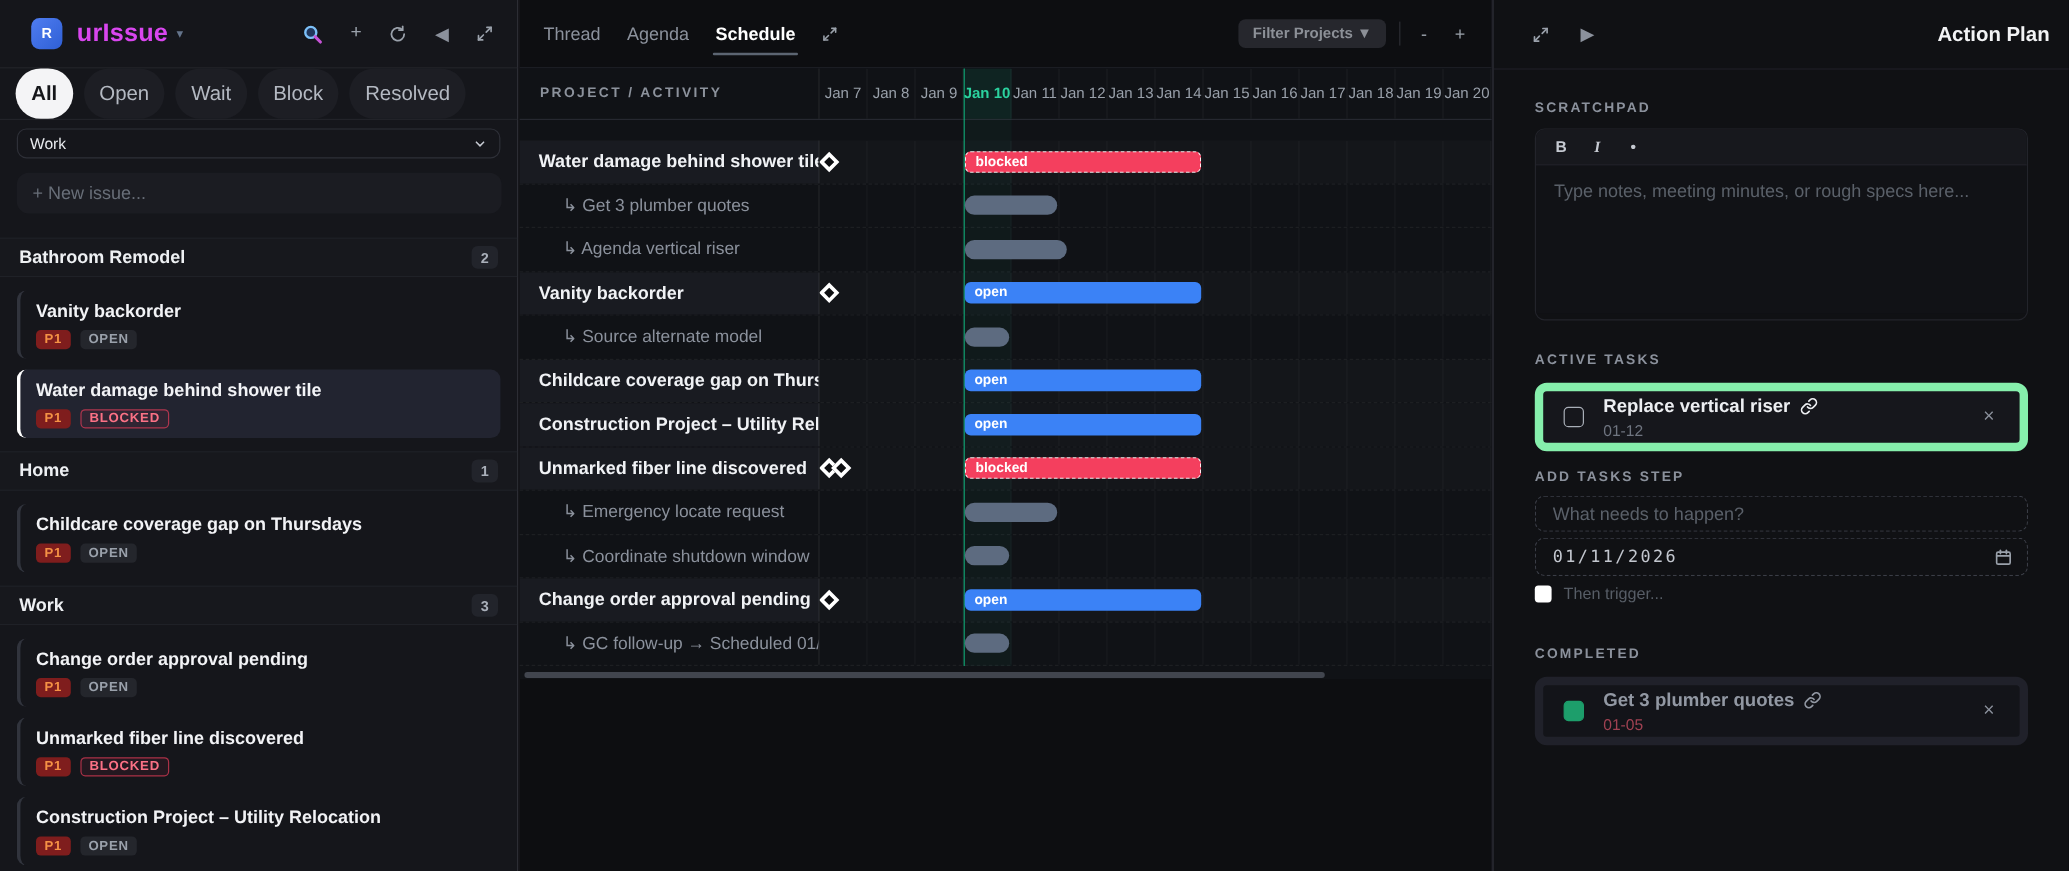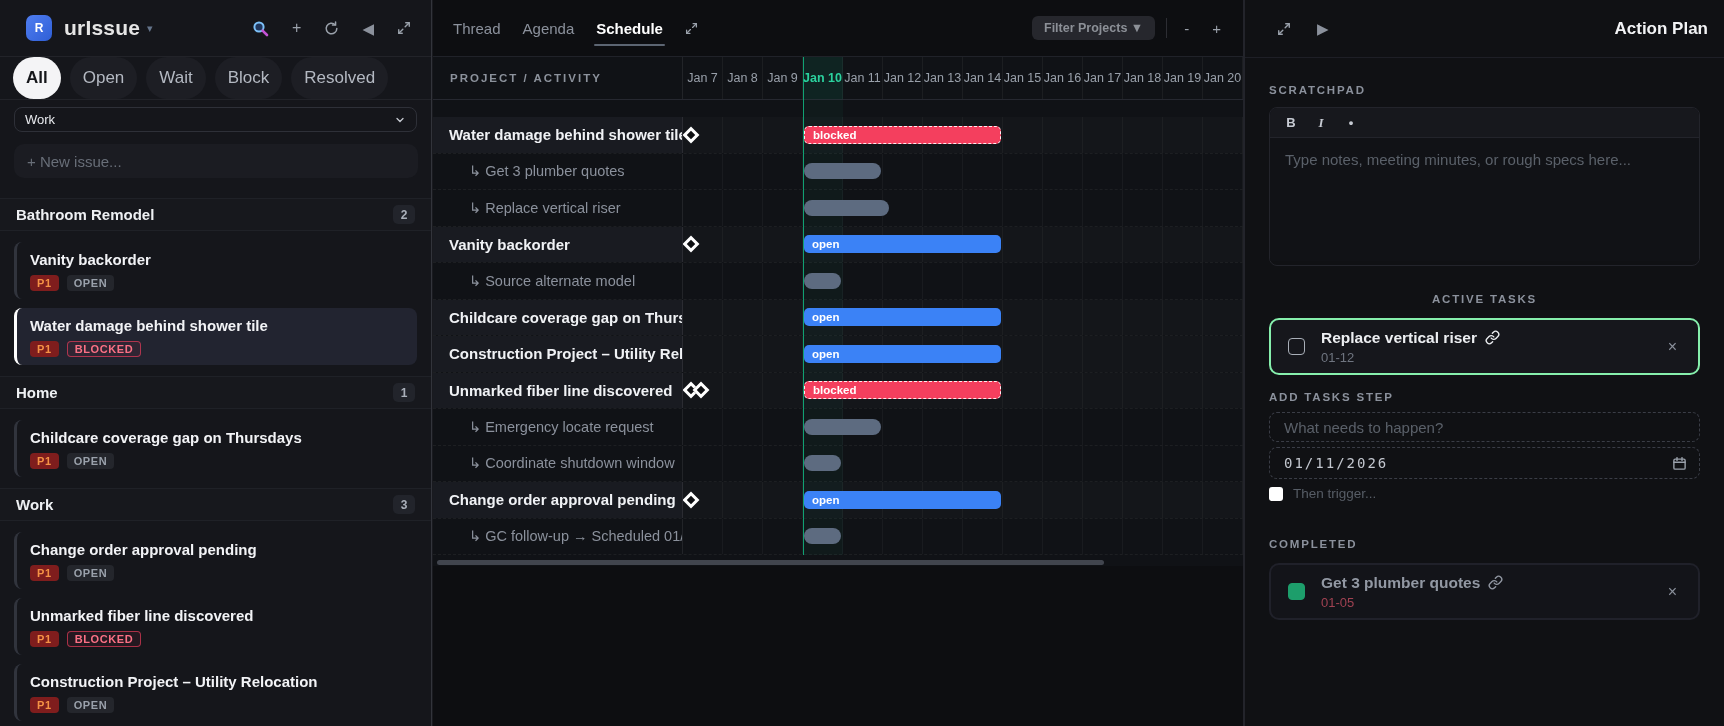--- a/index.html
+++ b/index.html
@@ -4,21 +4,21 @@
 <style>
   * { margin:0; padding:0; box-sizing:border-box; }
   html,body { width:1724px; height:726px; overflow:hidden; background:#0c0d10; font-family:"Liberation Sans",sans-serif; }
   body { display:flex; color:#e8eaee; }
   svg { display:block; }
 
   
   .sidebar { width:432px; height:726px; background:#15161b; border-right:1px solid #32343b; display:flex; flex-direction:column; }
   .sb-header { height:57px; display:flex; align-items:center; padding:0 18px 0 26px; border-bottom:1px solid #222329; }
   .logo-sq { width:26px; height:26px; border-radius:7px; background:linear-gradient(135deg,#4f7df0,#2f5fd6); display:flex; align-items:center; justify-content:center; font-size:12px; font-weight:bold; color:#fff; }
-  .app-name { margin-left:12px; font-size:21px; font-weight:bold; color:#e5e5e5; letter-spacing:.2px; }
+  .app-name { margin-left:12px; font-size:21px; font-weight:bold; color:#d946ef; letter-spacing:.2px; }
   .app-caret { margin-left:7px; font-size:11px; color:#64748b; }
   .sb-actions { margin-left:auto; display:flex; align-items:center; gap:19px; }
   .ic-btn { background:none; border:none; cursor:pointer; color:#9aa1ab; font-size:16px; line-height:1; padding:2px; }
   .tri { color:#8b919c; font-size:15px; }
   .pill-row { height:43px; display:flex; align-items:center; gap:9px; padding:0 13px; border-bottom:1px solid #222329; }
   .pill { height:42px; padding:0 13px; border:none; border-radius:999px; background:#1d1e24; color:#b4b9c2; font-size:17px; font-family:inherit; cursor:pointer; }
   .pill.active { background:#f4f4f6; color:#15161a; font-weight:bold; }
   .sb-body { flex:1; overflow:hidden; }
   .proj-select { margin:7px 14px 0; height:25px; border:1px solid #2e3038; border-radius:8px; display:flex; align-items:center; padding:0 10px; font-size:13px; color:#e8eaee; cursor:pointer; }
   .proj-select svg { margin-left:auto; }
@@ -73,31 +73,31 @@
   .bar.blocked { height:18px; background:#f43f5e; border:1.5px dashed rgba(255,255,255,.9); }
   .bar.sub { height:16px; background:#5d6b80; border-radius:8px; padding:0; }
   .hscroll { position:relative; height:6px; margin-top:5px; }
   .hscroll-thumb { position:absolute; left:4px; top:0; width:667px; height:5px; background:#41454e; border-radius:3px; cursor:pointer; }
 
   
   .rightp { width:496px; height:726px; background:#101114; border-left:2px solid #23242b; display:flex; flex-direction:column; }
   .rp-header { height:58px; flex:none; display:flex; align-items:center; padding:0 16px 0 30px; border-bottom:1px solid #1e1f26; }
   .rp-header .ic-btn { margin-right:22px; }
   .rp-title { margin-left:auto; font-size:17px; font-weight:600; color:#f2f3f5; }
-  .rp-body { padding:0 24px; }
+  .rp-body { padding:0 34px; }
   .sec-label { font-size:11.5px; font-weight:bold; letter-spacing:1.8px; color:#8b919c; }
   .scratch-label { margin-top:26px; }
   .scratchpad { margin-top:11px; border:1px solid #23242b; border-radius:8px; overflow:hidden; }
   .sp-toolbar { height:30px; background:#17181d; border-bottom:1px solid #23242b; display:flex; align-items:center; gap:4px; padding-left:8px; }
   .sp-btn { width:26px; height:22px; background:none; border:none; color:#c6cad2; font-size:13px; font-weight:bold; font-family:inherit; cursor:pointer; }
   .sp-btn.italic { font-style:italic; font-family:"Liberation Serif",serif; }
   .sp-area { width:100%; height:123px; background:#111216; border:none; resize:none; padding:13px 15px; font-size:15px; font-family:inherit; color:#cfd3da; }
   .sp-area::placeholder { color:#5a6069; }
-  .at-label { margin-top:27px;text-align:center; }
-  .task-card { margin-top:13px; min-height:57px; border:2px solid #86efac; border-radius:10px; background:#16171c; display:flex; align-items:center; padding:0 17px; }
+  .at-label { margin-top:27px; }
+  .task-card { margin-top:13px; min-height:57px; border:7px solid #86efac; border-radius:10px; background:#16171c; display:flex; align-items:center; padding:0 17px; }
   .task-check { width:17px; height:17px; flex:none; border:1.5px solid #a9afb8; border-radius:4px; background:transparent; cursor:pointer; }
   .task-check.done { background:#1d9e6b; border-color:#1d9e6b; }
   .task-main { margin-left:16px; flex:1; min-width:0; }
   .task-title { font-size:15.5px; font-weight:600; color:#eceef1; display:flex; align-items:center; gap:8px; }
   .task-date { margin-top:3px; font-size:13px; color:#6f7580; }
   .task-x { background:none; border:none; color:#8b919c; font-size:16px; cursor:pointer; padding:4px; }
   .task-card.done { background:#131419; border-color:#20212a; }
   .task-card.done .task-title { color:#9298a3; }
   .task-card.done .task-date { color:#a04252; }
   .ans-label { margin-top:16px; }
@@ -309,21 +309,21 @@
             <div class="gcell"></div>
             <div class="gcell"></div>
             <div class="gcell"></div>
             <div class="gcell"></div>
             <div class="gcell"></div>
             <div class="gcell"></div>
             <div class="bar sub" style="left: 121px; width: 77px;"></div>
           </div>
         </div>
         <div class="grow sub">
-          <div class="gname">↳ Replace vertical riser</div>
+          <div class="gname">↳ Agenda vertical riser</div>
           <div class="gtl">
             <div class="gcell"></div>
             <div class="gcell"></div>
             <div class="gcell"></div>
             <div class="gcell"></div>
             <div class="gcell"></div>
             <div class="gcell"></div>
             <div class="gcell"></div>
             <div class="gcell"></div>
             <div class="gcell"></div>

